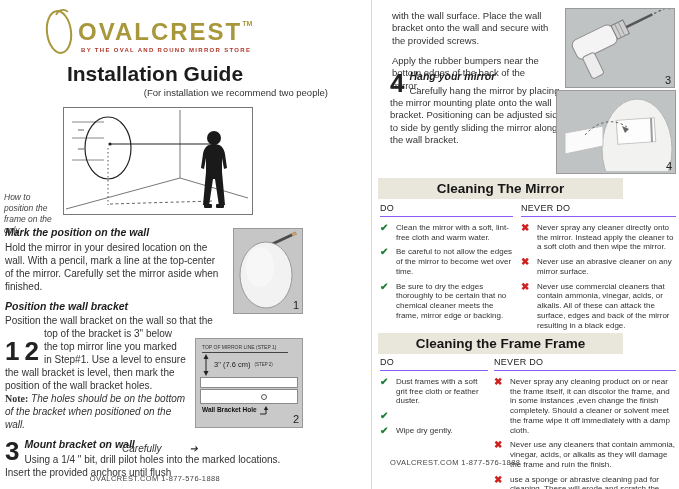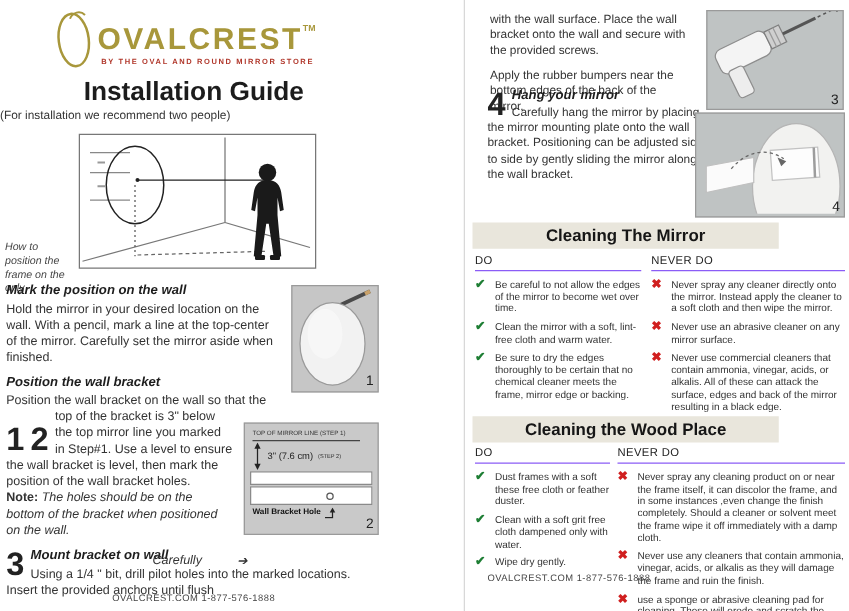--- a/index.html
+++ b/index.html
@@ -7,34 +7,34 @@
           font-family:"Liberation Sans",sans-serif;color:#2b2b2b;}
   .divider{position:absolute;left:371px;top:0;width:1px;height:489px;background:#d8d8d8;}
 
   
   .logo{position:absolute;left:40px;top:6px;width:260px;height:52px;}
   .logo-o{position:absolute;left:0;top:0;}
   .brand{position:absolute;left:38px;top:12px;font-size:24px;font-weight:bold;letter-spacing:2px;color:#a8973b;}
   .brand sup{font-size:7px;letter-spacing:0;vertical-align:14px;}
   .tagline{position:absolute;left:41px;top:41px;font-size:6px;font-weight:bold;letter-spacing:1.3px;color:#b0362a;}
   .ig-title{position:absolute;left:0;top:62px;width:310px;text-align:center;font-size:21px;font-weight:bold;color:#1c1c1c;}
-  .ig-sub{position:absolute;left:0;top:87px;width:310px;text-align:left;font-size:9.5px;color:#333;}
+  .ig-sub{position:absolute;left:18px;top:87px;width:310px;text-align:right;font-size:9.5px;color:#333;}
   .room-box{position:absolute;left:63px;top:107px;width:188px;height:106px;border:1px solid #777;background:#fff;}
   .diag-caption{position:absolute;left:4px;top:192px;width:58px;font-size:8.5px;font-style:italic;color:#444;line-height:1.3;}
   .steps{position:absolute;left:5px;top:226px;width:298px;font-size:10px;line-height:1.3;color:#333;}
   .fig{position:relative;background:#c6c6c6;border:1px solid #9a9a9a;}
   .fig-num{position:absolute;right:3px;bottom:1px;font-size:11px;color:#222;}
   .fig1{float:right;width:68px;height:84px;margin:2px 0 24px 8px;}
   .fig2{float:right;clear:right;width:106px;height:88px;margin-left:8px;background:#c9c9c9;}
   .step{margin-bottom:7px;}
   .step-num{float:left;font-size:26px;font-weight:bold;line-height:0.85;margin:2px 5px 0 0;color:#222;}
   .step-h{font-size:10.5px;font-weight:bold;color:#1d1d1d;font-style:italic;}
   .step-b{margin-top:1px;}
   .step-note{font-style:italic;}
-  .step-note b{font-style:normal;font-weight:bold;}
+  .step-note b{font-style:normal;font-weight:bold;font-family:Liberation Serif, serif;}
   .continued{position:absolute;left:60px;top:443px;width:200px;display:flex;justify-content:center;gap:28px;
              font-size:10px;font-style:italic;color:#333;}
   .footer-l{position:absolute;left:0;top:474px;width:310px;text-align:center;font-size:7.5px;letter-spacing:0.4px;color:#444;}
 
   
   .f2-in{position:absolute;left:6px;top:5px;right:6px;}
   .f2-topline{font-size:5px;color:#333;border-bottom:1px solid #444;padding-bottom:1px;width:92%;white-space:nowrap;overflow:hidden;}
   .f2-dimrow{display:flex;align-items:center;gap:4px;height:24px;}
   .f2-dim{font-size:7.5px;color:#222;}
   .f2-dimstep{font-size:4.5px;color:#333;}
@@ -227,25 +227,25 @@
       </svg>
       <span class="fig-num">4</span>
     </div>
 
     <div class="band band1">Cleaning The Mirror</div>
 
     <div class="col col-do1">
       <div class="colhead">DO</div>
       <div class="item">
           <span class="ic ic-check"></span>
+          <span>Clean the mirror with a soft, lint-free cloth and warm water.</span>
+        </div>
+      <div class="item">
+          <span class="ic ic-check"></span>
           <span>Be careful to not allow the edges of the mirror to become wet over time.</span>
-        </div>
-      <div class="item">
-          <span class="ic ic-check"></span>
-          <span>Clean the mirror with a soft, lint-free cloth and warm water.</span>
         </div>
       <div class="item">
           <span class="ic ic-check"></span>
           <span>Be sure to dry the edges thoroughly to be certain that no chemical cleaner meets the frame, mirror edge or backing.</span>
         </div>
     </div>
 
     <div class="col col-nd1">
       <div class="colhead">NEVER DO</div>
       <div class="item">
@@ -255,31 +255,30 @@
       <div class="item">
           <span class="ic ic-cross"></span>
           <span>Never use an abrasive cleaner on any mirror surface.</span>
         </div>
       <div class="item">
           <span class="ic ic-cross"></span>
           <span>Never use commercial cleaners that contain ammonia, vinegar, acids, or alkalis. All of these can attack the surface, edges and back of the mirror resulting in a black edge.</span>
         </div>
     </div>
 
-    <div class="band band2">Cleaning the Wood Place</div>
+    <div class="band band2">Cleaning the Frame Frame</div>
 
     <div class="col col-do2">
       <div class="colhead">DO</div>
       <div class="item">
           <span class="ic ic-check"></span>
-          <span>Dust frames with a soft these free cloth or feather duster.</span>
-        </div>
-      <div class="item">
-          <span class="ic ic-check"></span>
-          <span>Clean with a soft grit free cloth dampened only with water.</span>
+          <span>Dust frames with a soft grit free cloth or feather duster.</span>
+        </div>
+      <div class="item">
+          <span class="ic ic-check"></span>
         </div>
       <div class="item">
           <span class="ic ic-check"></span>
           <span>Wipe dry gently.</span>
         </div>
     </div>
 
     <div class="col col-nd2">
       <div class="colhead">NEVER DO</div>
       <div class="item">

